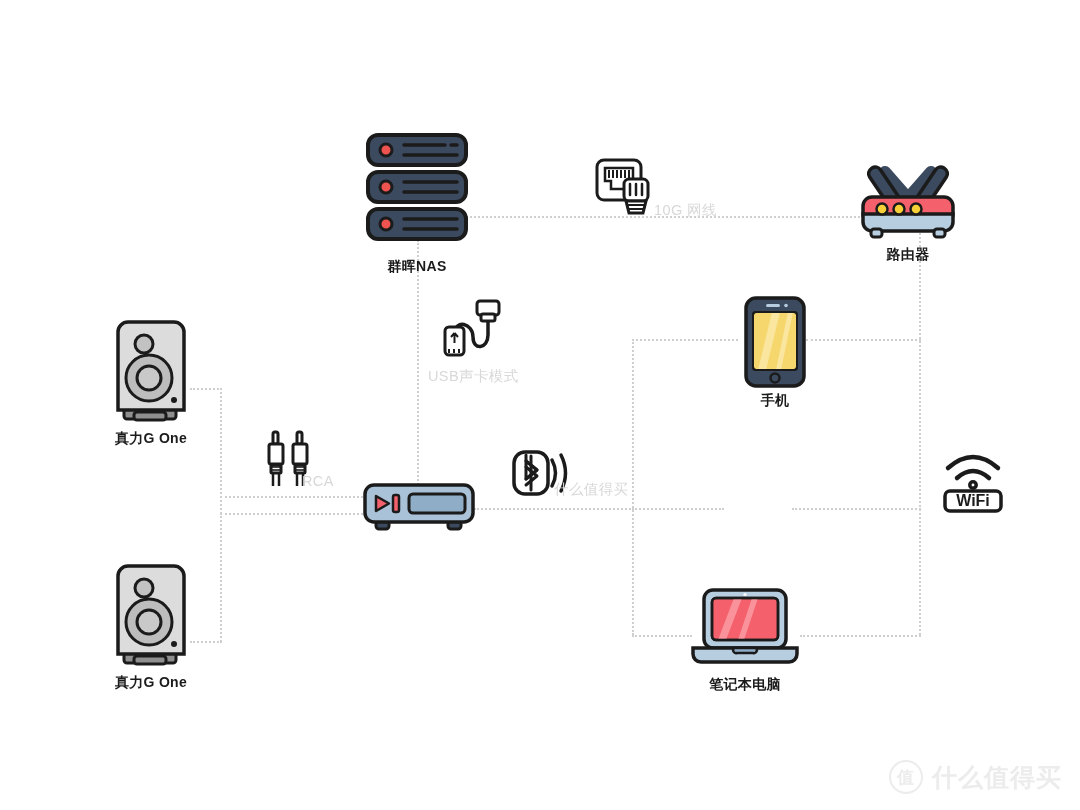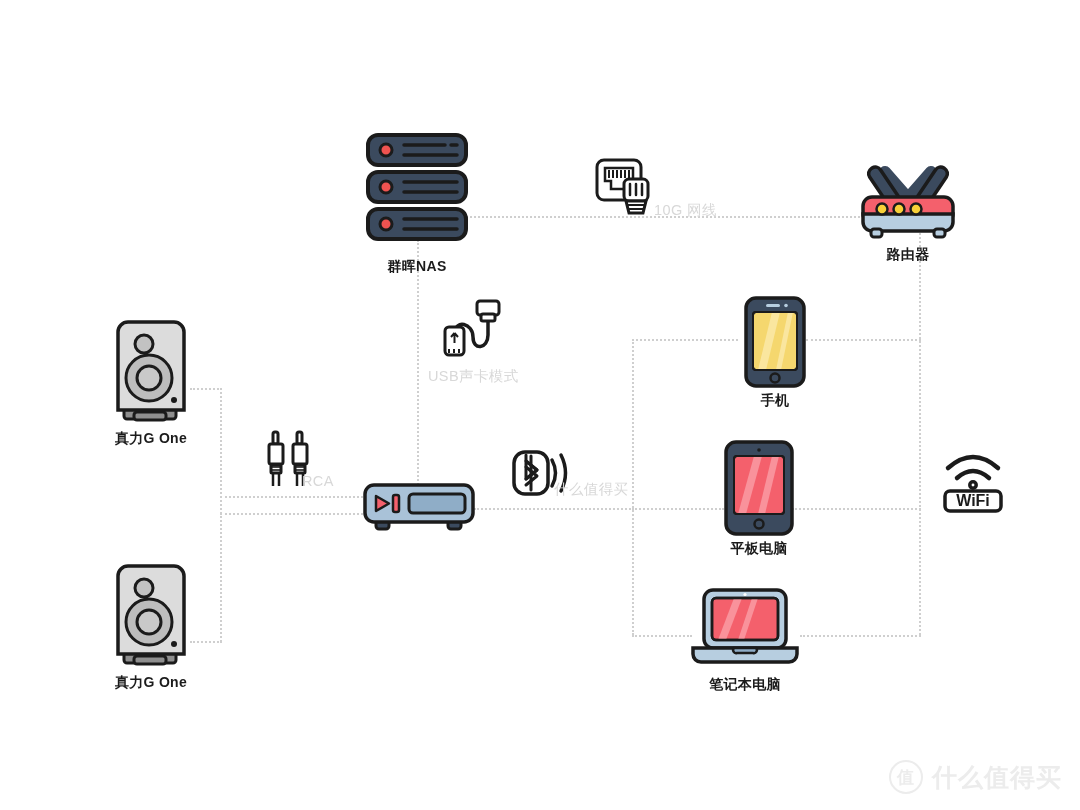--- a/index.html
+++ b/index.html
@@ -259,34 +259,20 @@
           <polygon points="32,74 44,16 49,16 37,74"></polygon>
         </g>
       <rect x="9" y="16" width="44" height="58" rx="3" fill="none" stroke="#1b1b1b" stroke-width="2"></rect>
       <rect x="22" y="8" width="14" height="3" rx="1.5" fill="#b7cee0"></rect>
       <circle cx="42" cy="9.5" r="1.8" fill="#b7cee0"></circle>
       <circle cx="31" cy="82" r="4.5" fill="#3b4a5e" stroke="#1b1b1b" stroke-width="2.5"></circle>
     </svg>
     <span class="caption" style="top:96px;">手机</span>
   </div>
 
-  <div class="node" style="left:724px;top:440px;width:70px;height:118px;">
-    <svg width="70" height="96" viewBox="0 0 70 96">
-      <rect x="2" y="2" width="66" height="92" rx="10" fill="#3b4a5e" stroke="#1b1b1b" stroke-width="3.5"></rect>
-      <rect x="10" y="16" width="50" height="58" rx="3" fill="#f4606c" stroke="#1b1b1b" stroke-width="2"></rect>
-      <g fill="#fa9ba4" opacity=".85">
-          <polygon points="14,74 30,16 38,16 22,74"></polygon>
-          <polygon points="34,74 48,16 55,16 41,74"></polygon>
-        </g>
-      <rect x="10" y="16" width="50" height="58" rx="3" fill="none" stroke="#1b1b1b" stroke-width="2"></rect>
-      <circle cx="35" cy="10" r="1.8" fill="#1b1b1b"></circle>
-      <circle cx="35" cy="84" r="4.5" fill="#3b4a5e" stroke="#1b1b1b" stroke-width="2.5"></circle>
-    </svg>
-    <span class="caption" style="top:100px;">平板电脑</span>
-  </div>
 
   <div class="node" style="left:942px;top:450px;">
     <svg width="62" height="62" viewBox="0 0 62 62">
       <path d="M6 18 q25 -22 50 0" fill="none" stroke="#1b1b1b" stroke-width="4.5" stroke-linecap="round"></path>
       <path d="M15 28 q16 -14 32 0" fill="none" stroke="#1b1b1b" stroke-width="4.5" stroke-linecap="round"></path>
       <circle cx="31" cy="35" r="3.2" fill="none" stroke="#1b1b1b" stroke-width="3.5"></circle>
       <rect x="3" y="41" width="56" height="20" rx="5" fill="#fff" stroke="#1b1b1b" stroke-width="3.5"></rect>
       <text x="31" y="56" text-anchor="middle" font-family="Liberation Sans, sans-serif" font-size="16" font-weight="700" fill="#1b1b1b">WiFi</text>
     </svg>
   </div>

